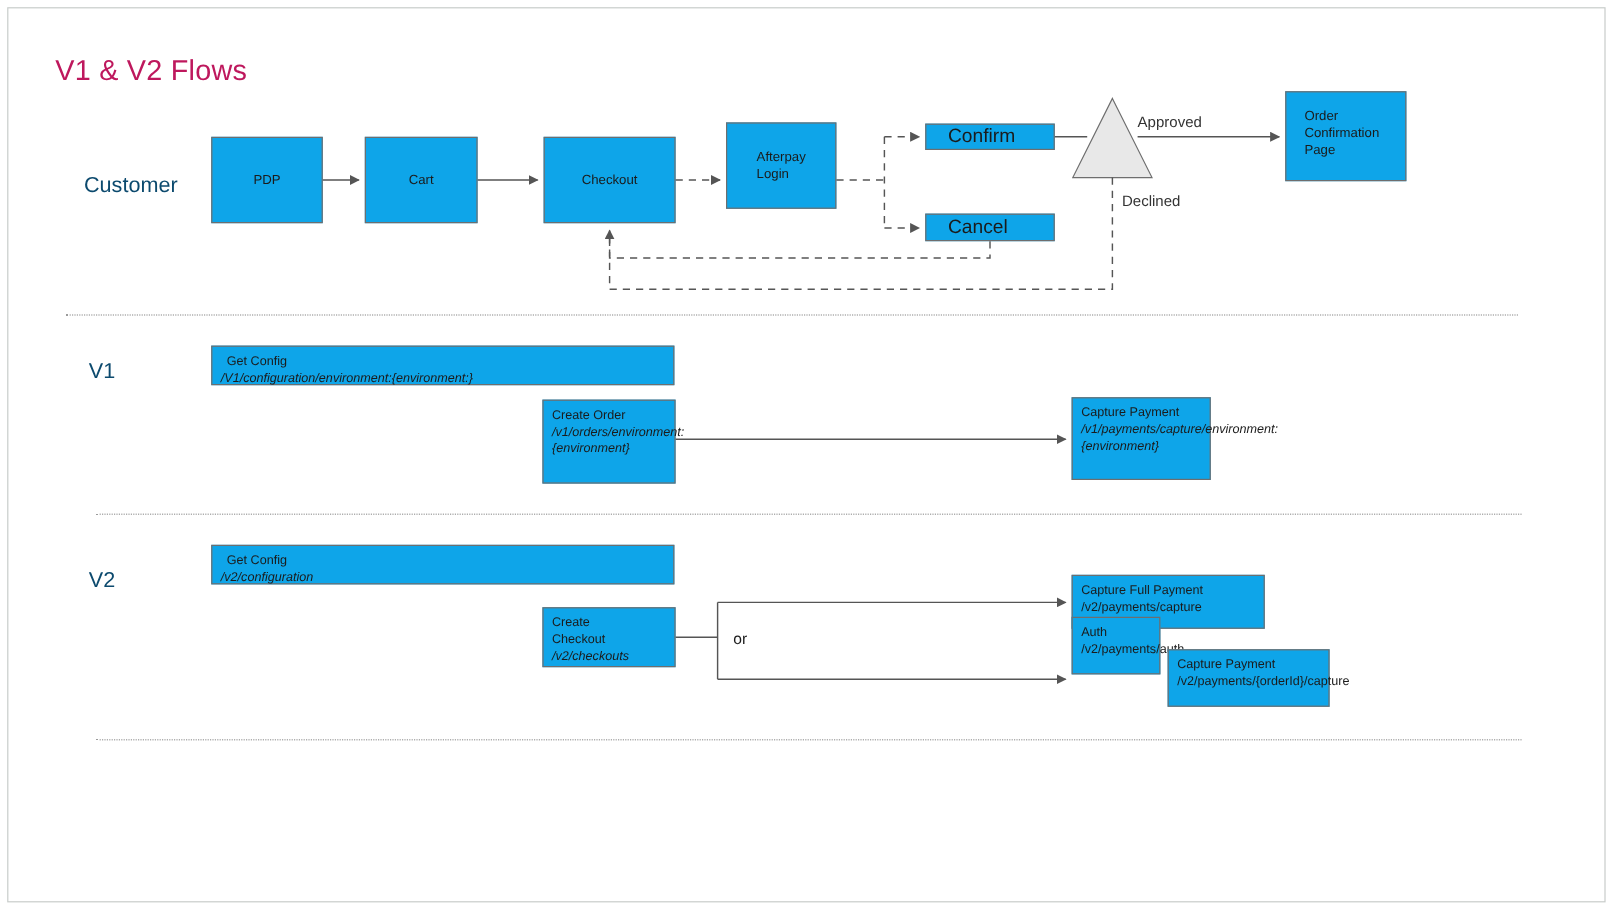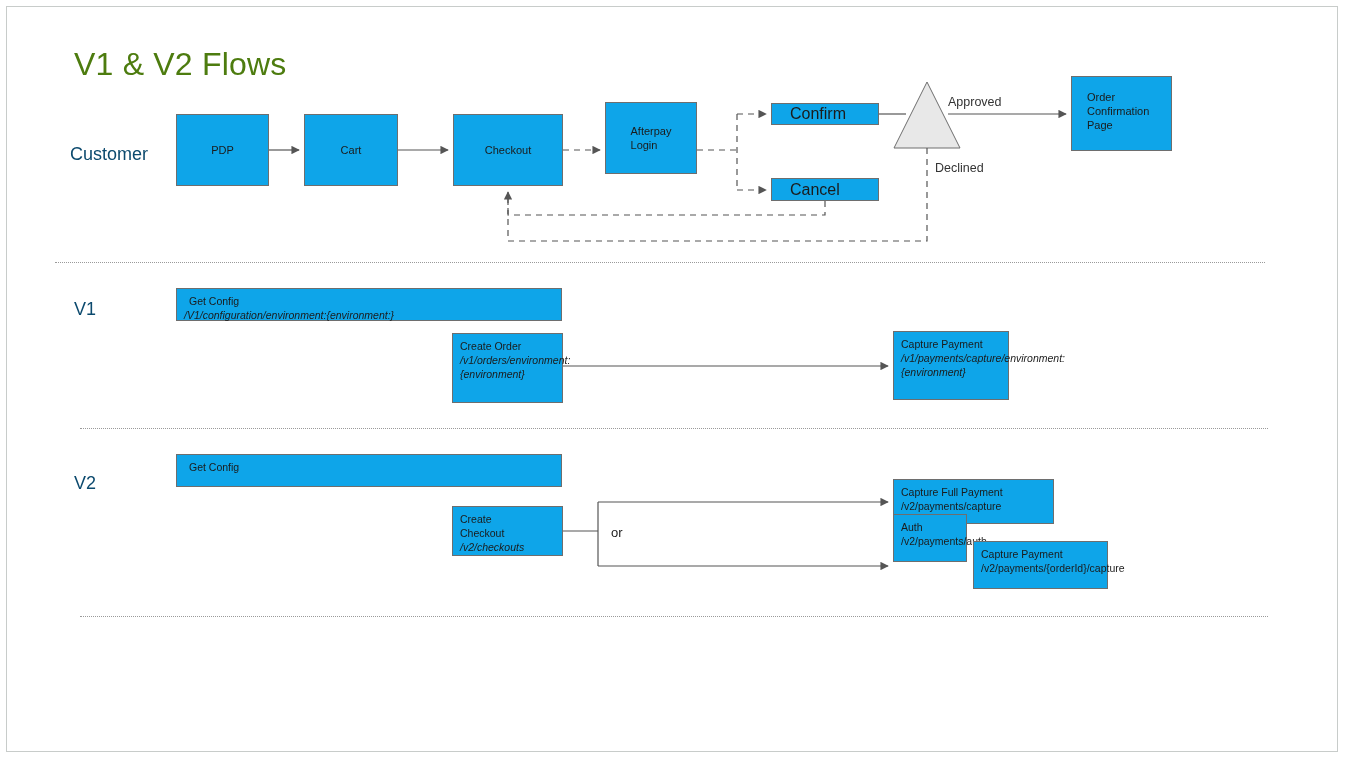--- a/index.html
+++ b/index.html
@@ -22,24 +22,24 @@
     left: 6px;
     top: 6px;
     width: 1332px;
     height: 746px;
     border: 1px solid #c8ccca;
     box-sizing: border-box;
     background: #ffffff;
   }
   .title {
     position: absolute;
-    left: 74px;
+    left: 46px;
     top: 46px;
-    font-size: 32px;
-    color: #4d7c0f;
+    font-size: 24px;
+    color: #be185d;
     letter-spacing: 0.2px;
     white-space: nowrap;
   }
   .lane-label {
     position: absolute;
     font-size: 18px;
     color: #0c4a6e;
     white-space: nowrap;
   }
   
@@ -162,20 +162,21 @@
     <span class="api-path">/v1/orders/environment:{environment}</span>
   </div>
 
   <div class="box api" style="left:893px; top:331px; width:116px; height:69px;">
     <span class="api-title">Capture Payment</span>
     <span class="api-path">/v1/payments/capture/environment:{environment}</span>
   </div>
 
   <div class="box api pad-left plain" style="left:176px; top:454px; width:386px; height:33px;">
     <span class="api-title">Get Config</span>
+    <span class="api-path" style="margin-left:-5px; font-style:italic;">/v2/configuration</span>
   </div>
 
   <div class="box api" style="left:452px; top:506px; width:111px; height:50px;">
     <span class="api-title">Create</span>
     <span class="api-title">Checkout</span>
     <span class="api-path">/v2/checkouts</span>
   </div>
 
   <div class="or-label" style="left:611px; top:525px;">or</div>
 

